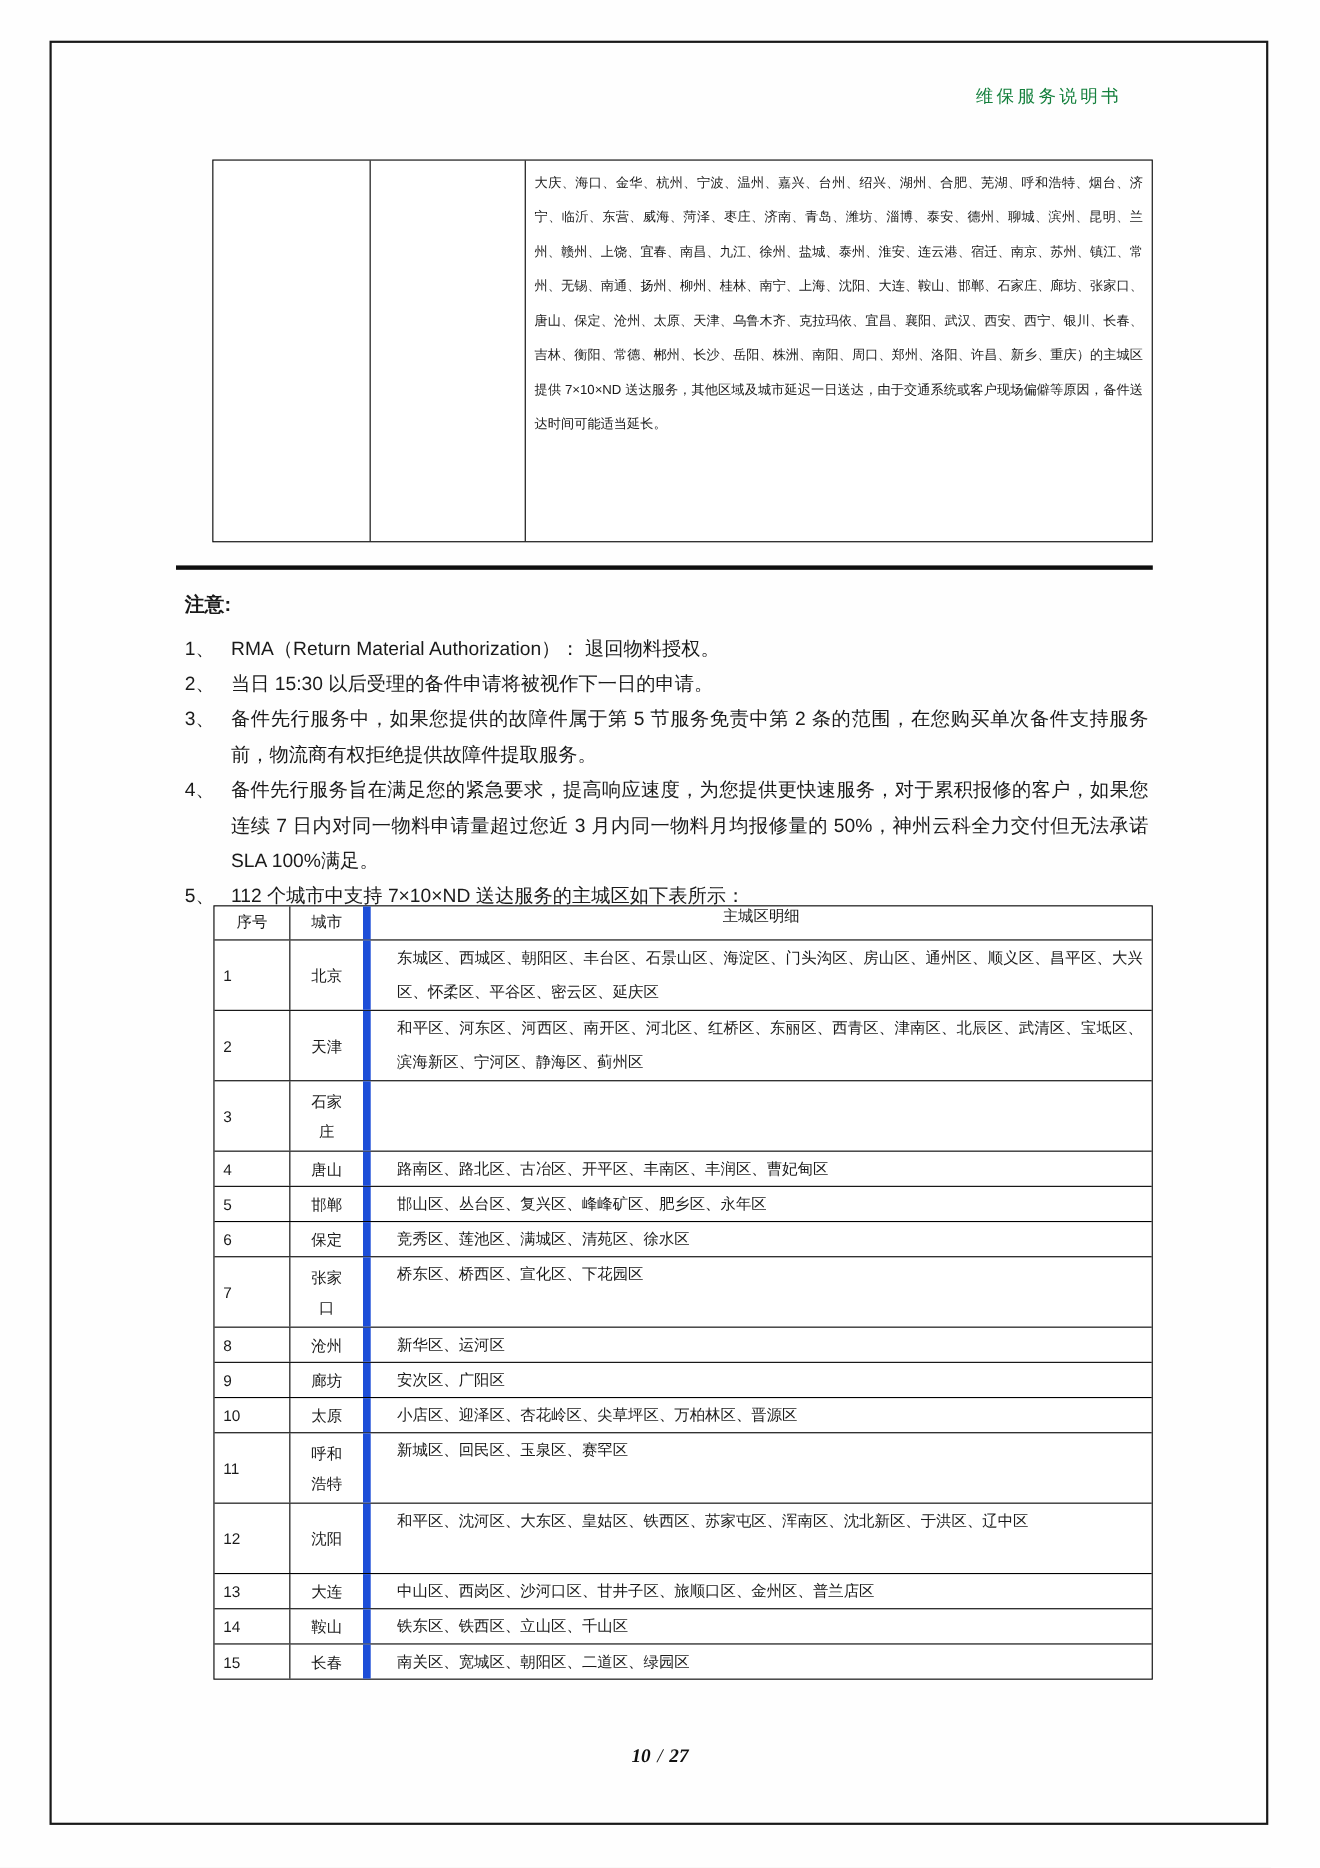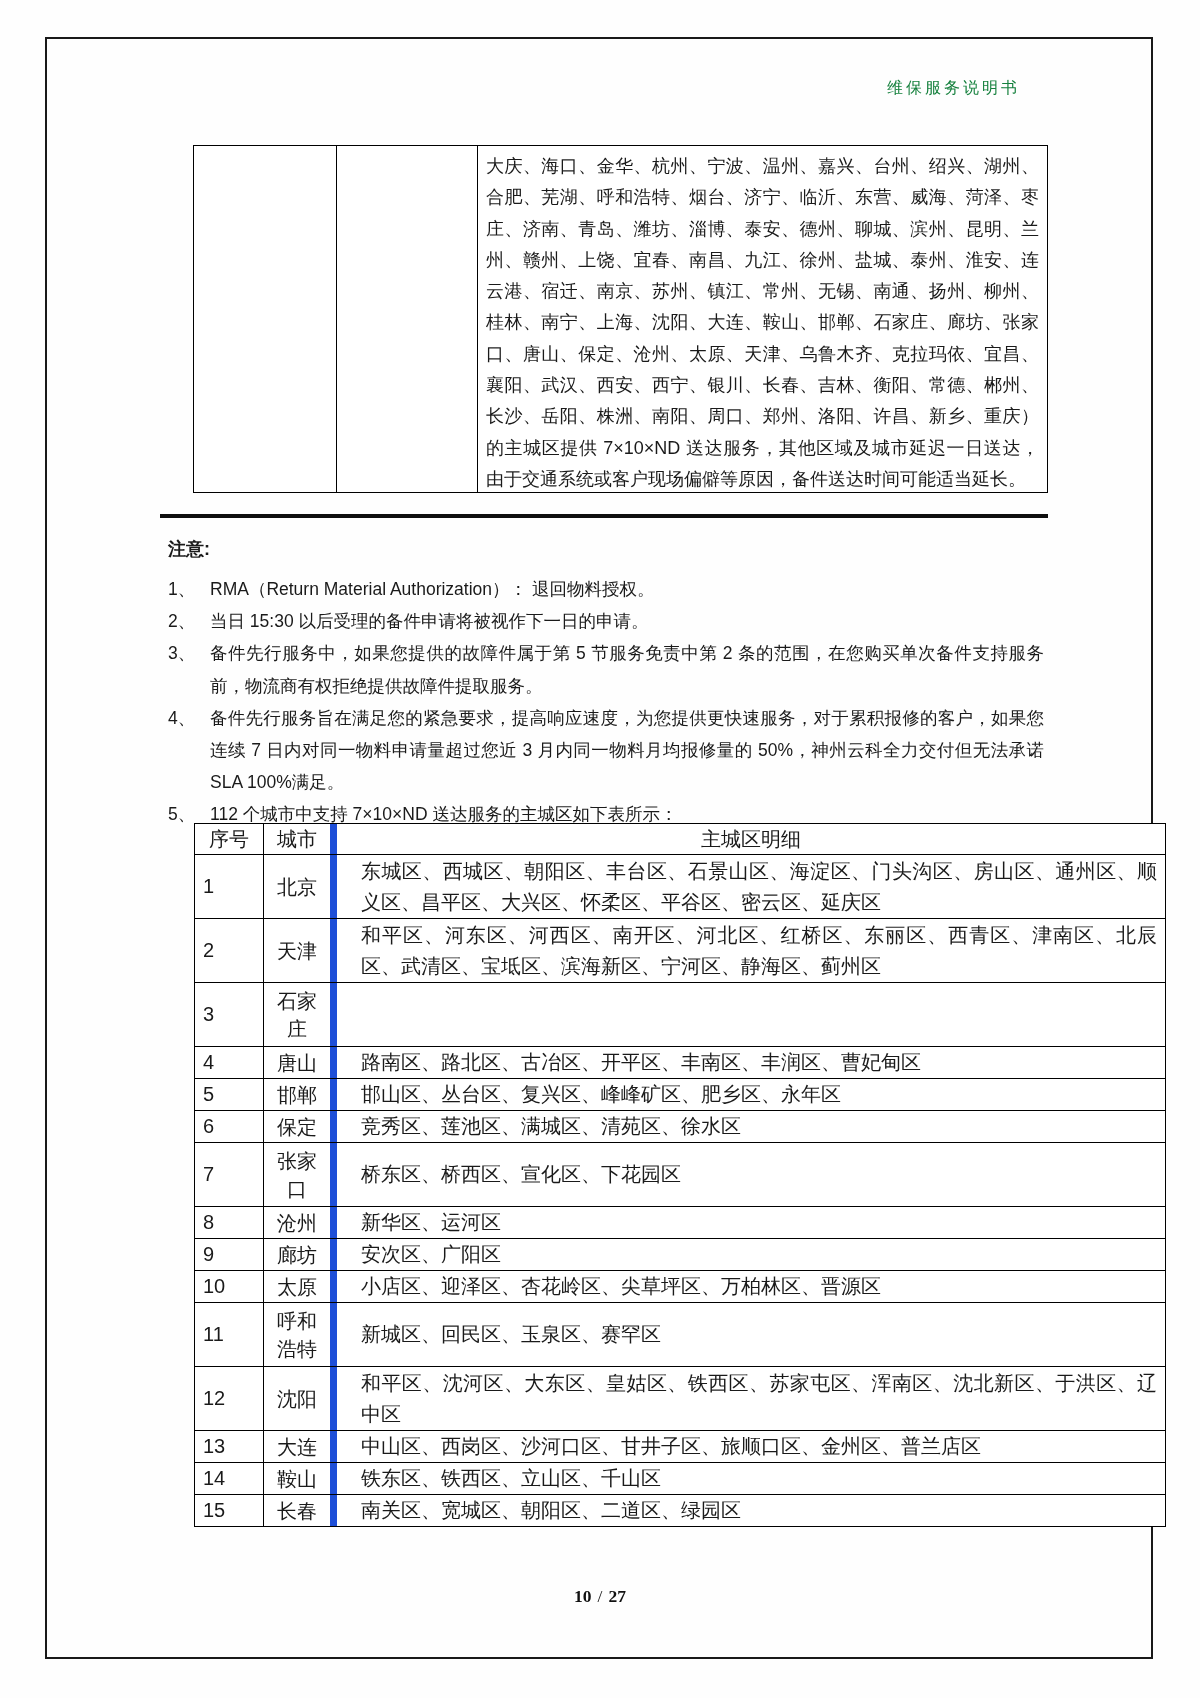--- a/index.html
+++ b/index.html
@@ -18,63 +18,63 @@
     font-size:16px; letter-spacing:3px; color:#15803d; white-space:nowrap;
   }
   
   .top-table {
     position:absolute; left:193px; top:145px; width:855px; height:348px;
     display:flex; border:1px solid #000; box-sizing:border-box; background:#fff;
   }
   .tt-col1 { width:143px; border-right:1px solid #000; box-sizing:border-box; }
   .tt-col2 { width:141px; border-right:1px solid #000; box-sizing:border-box; }
   .tt-col3 {
-    flex:1; padding:5px 8px 0 8px; font-size:18px; line-height:31.3px;
+    flex:1; padding:5px 8px 0 8px; font-size:12px; line-height:31.3px;
     text-align:justify; overflow:hidden; box-sizing:border-box;
   }
   .thick-rule { position:absolute; left:160px; top:514px; width:888px; height:4px; background:#0e0e0e; }
   
   .notes { position:absolute; left:168px; top:538px; width:882px; }
   .notes-heading { font-size:18px; font-weight:bold; line-height:22px; }
   .notes-list { margin-top:13px; }
   .note-item { display:flex; font-size:17.5px; line-height:32.2px; overflow:hidden; }
   .note-item.lines-1 { height:32.2px; }
   .note-item.lines-2 { height:64.4px; }
   .note-item.lines-3 { height:96.6px; }
   .note-num { flex:none; width:42px; }
   .note-text { width:834px; text-align:justify; }
   
   .city-table {
-    position:absolute; left:194px; top:823px; width:972px;
-    border:1px solid #000; box-sizing:border-box; font-size:20px; background:#fff;
+    position:absolute; left:194px; top:823px; width:854px;
+    border:1px solid #000; box-sizing:border-box; font-size:14px; background:#fff;
   }
   .ct-row { display:flex; border-top:1px solid #000; box-sizing:border-box; }
   .ct-row.first { border-top:none; }
   .ct-row.h-head  { height:30px; }
   .ct-row.h-short { height:32px; }
   .ct-row.h-tall  { height:64px; }
   .ct-cell { box-sizing:border-box; overflow:hidden; }
   .c-no {
     width:69px; border-right:1px solid #000;
     display:flex; align-items:center; padding-left:8px;
   }
   .c-city {
     width:73px; border-right:7px solid #1d4ed8;
     display:flex; align-items:center; justify-content:center;
   }
   .city-inner { display:block; width:40px; text-align:center; line-height:28px; }
-  .c-dist { flex:1; display:flex; align-items:center; padding:0 8px; }
+  .c-dist { flex:1; display:flex; padding:0 8px; }
   .dist-inner { display:block; width:100%; text-align:justify; line-height:31px;margin-left:16px; }
   .ct-row.head .c-no { justify-content:center; padding-left:0; }
   .ct-row.head .c-dist { justify-content:center; }
   .ct-row.head .head-label { text-align:center; width:auto; }
   
   .page-footer {
     position:absolute; top:1586px; left:0; width:100%; text-align:center;
-    font-family:"Liberation Serif","DejaVu Serif",serif; font-size:17.5px; color:#111;
+    font-family:"Liberation Serif","DejaVu Serif",serif; font-size:17.5px; color:#111;font-style:italic;
   }
   .pf-num { font-weight:bold; }
   .pf-sep { font-weight:normal; padding:0 6px; }
 </style>
 </head>
 <body>
 
 <div class="page">
   <div class="page-border"></div>
 

